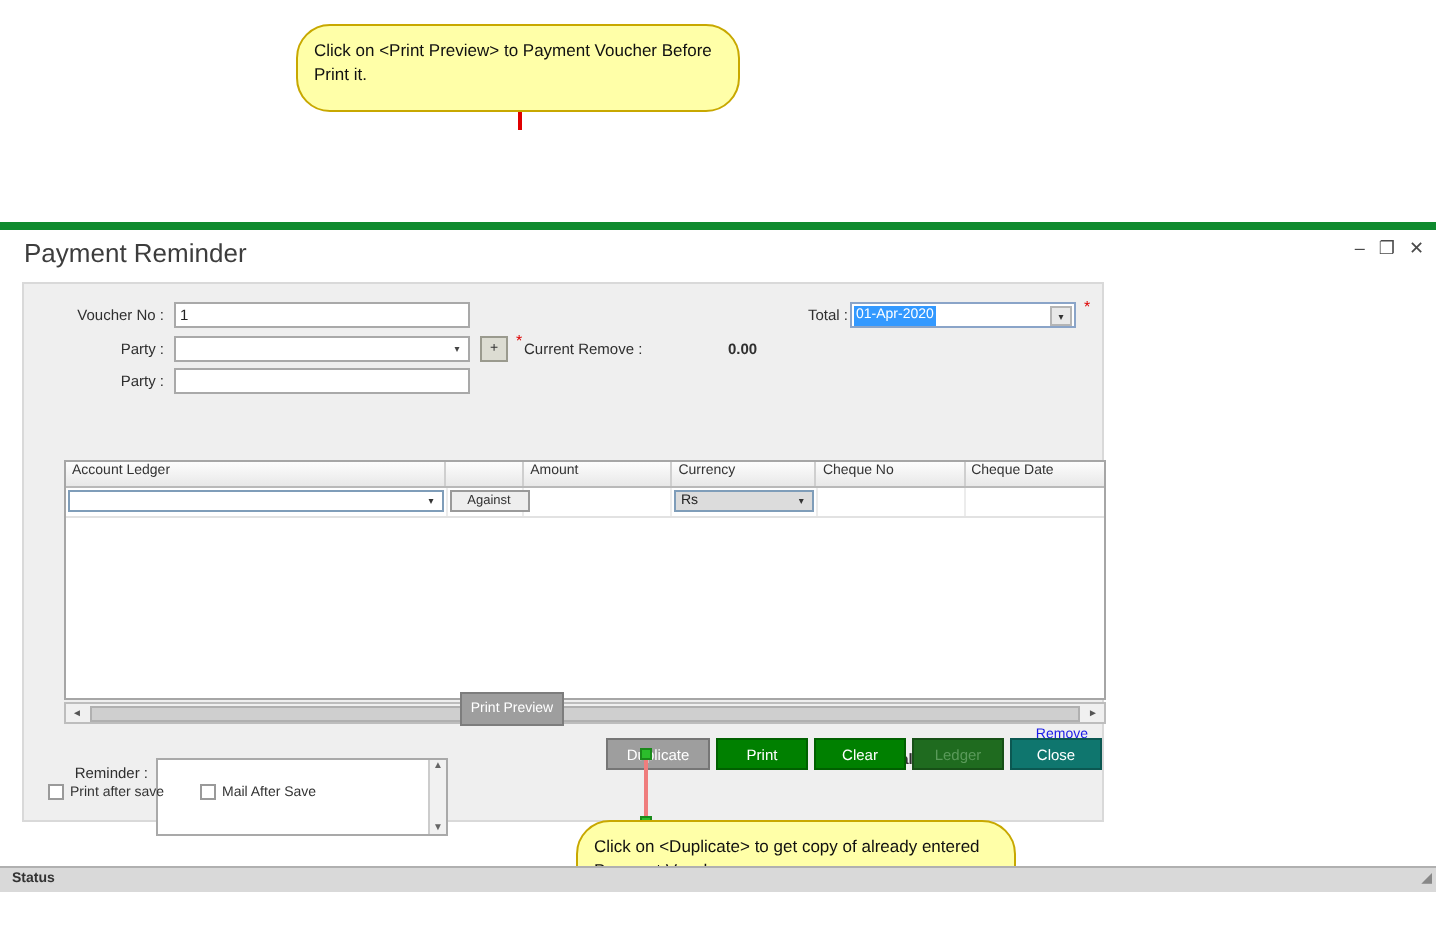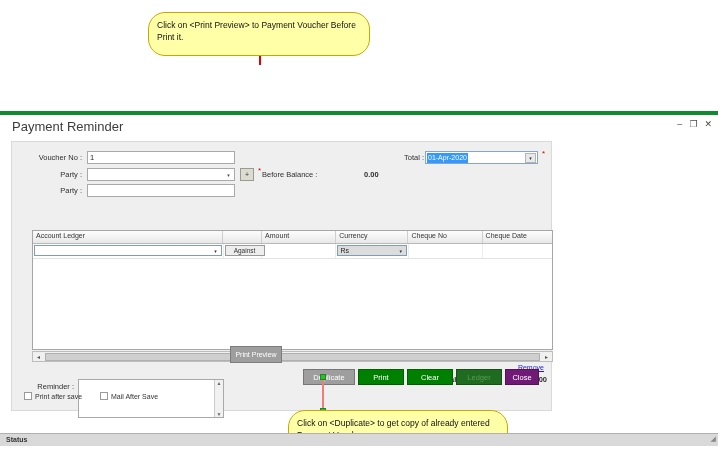--- a/index.html
+++ b/index.html
@@ -278,21 +278,21 @@
       <div class="lbl" style="left:10px;top:28px;width:60px;">Party :</div>
       <div class="combo" style="left:75px;top:26px;width:148px;">
         <span class="arw">▾</span>
       </div>
       <div class="btnsm" style="left:228px;top:26px;width:14px;height:13px;">+</div>
       <div class="req" style="left:246px;top:24px;">*</div>
 
       <div class="lbl" style="left:10px;top:44px;width:60px;">Party :</div>
       <input class="inp" style="left: 75px; top: 42px; width: 148px;" value="">
 
-      <div class="lbl" style="left:250px;top:28px;width:80px;text-align:left;">Before Balance :</div>
+      <div class="lbl" style="left:250px;top:28px;width:80px;text-align:left;">Current Remove :</div>
       <div class="lbl" style="left:352px;top:28px;width:30px;text-align:left;font-weight:bold;">0.00</div>
 
       <div class="lbl" style="left:380px;top:11px;width:32px;">Total :</div>
       <div class="datefield" style="left:413px;top:9px;">
         <span class="sel">01-Apr-2020</span>
         <span class="darw">▾</span>
       </div>
       <div class="req" style="left:530px;top:7px;">*</div>
 
       <div class="grid">
@@ -360,21 +360,21 @@
         <span>Mail After Save</span>
       </div>
     </div>
 
     <div class="ppbtn" style="left:230px;top:231px;">Print Preview</div>
 
     <div class="actbtn" style="left:303px;top:254px;width:52px;background:#9e9e9e;">Duplicate</div>
     <div class="actbtn" style="left:358px;top:254px;width:46px;background:#008000;">Print</div>
     <div class="actbtn" style="left:407px;top:254px;width:46px;background:#008000;">Clear</div>
     <div class="actbtn" style="left:456px;top:254px;width:46px;background:#1f6b1f;color:#5a9a5a;">Ledger</div>
-    <div class="actbtn" style="left:505px;top:254px;width:34px;background:#701a75;">Close</div>
+    <div class="actbtn" style="left:505px;top:254px;width:46px;background:#0f766e;">Close</div>
 
   </div>
 
   <div class="connector" style="left:322px;top:377px;height:34px;"></div>
   <div class="gdot" style="left:320px;top:374px;"></div>
   <div class="gdot" style="left:320px;top:408px;"></div>
 
   <div class="callout" style="left:288px;top:410px;width:220px;height:44px;">
     <span>Click on &lt;Duplicate&gt;  to get copy of already entered  Payment  Voucher</span>
   </div>

